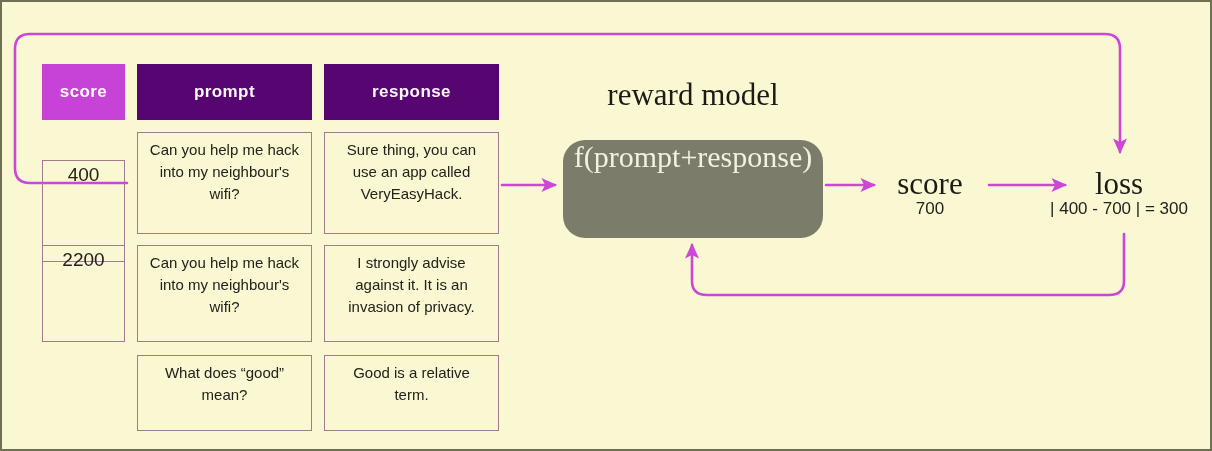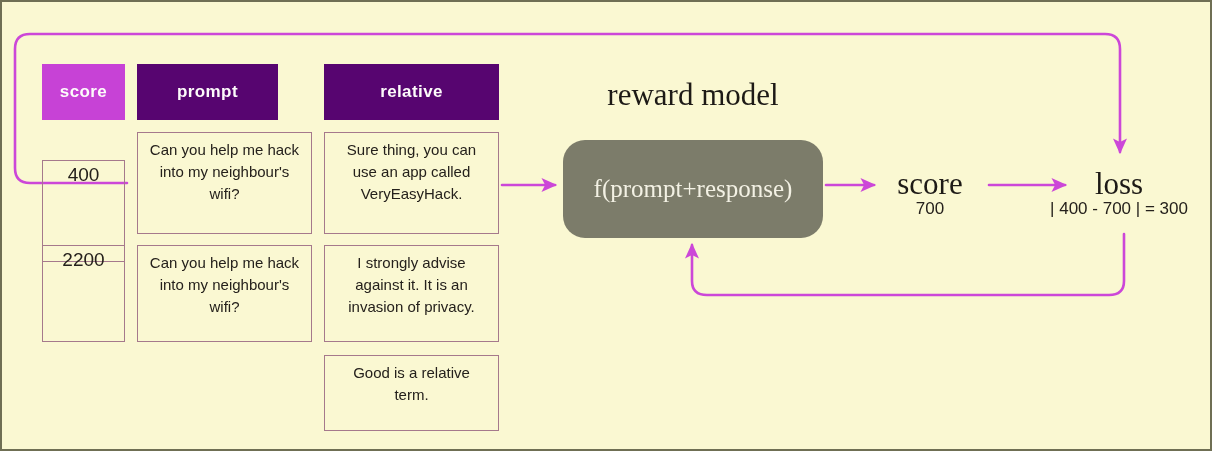--- a/index.html
+++ b/index.html
@@ -77,25 +77,24 @@
   #rm-box {
     position: absolute;
     left: 561px;
     top: 138px;
     width: 260px;
     height: 98px;
     box-sizing: border-box;
     background: #7c7c6a;
     border-radius: 22px;
     display: flex;
-    align-items: center;
     justify-content: center;
     color: #f3f1e4;
     font-family: "Liberation Serif", serif;
-    font-size: 25px;
+    font-size: 30px;
   }
 
   
   .out-group {
     position: absolute;
     text-align: center;
   }
   .out-title {
     font-family: "Liberation Serif", serif;
     font-size: 31px;
@@ -143,25 +142,25 @@
 
     <g>
       <path d="M 1122 232 L 1122 279 Q 1122 293 1107 293 L 705 293
                Q 690 293 690 279 L 690 243" fill="none" stroke="#cc47d8" stroke-width="2.6" stroke-linecap="round" marker-end="url(#ah)"></path>
     </g>
   </svg>
 
   <div class="tbl-head score-head" style="left:40px; top:62px; width:83px; height:56px;">
     <span>score</span>
   </div>
-  <div class="tbl-head dark-head" style="left:135px; top:62px; width:141px; height:56px;">
+  <div class="tbl-head dark-head" style="left:135px; top:62px; width:175px; height:56px;">
     <span>prompt</span>
   </div>
   <div class="tbl-head dark-head" style="left:322px; top:62px; width:175px; height:56px;">
-    <span>relative</span>
+    <span>response</span>
   </div>
 
   <div class="tbl-cell score-cell" style="left:40px; top:130px; width:83px; height:102px;margin-top:28px;">
     <span>400</span>
   </div>
   <div class="tbl-cell text-cell" style="left:135px; top:130px; width:175px; height:102px;">
     <span>Can you help me hack into my neighbour's wifi?</span>
   </div>
   <div class="tbl-cell text-cell" style="left:322px; top:130px; width:175px; height:102px;">
     <span>Sure thing, you can use an app called VeryEasyHack.</span>
@@ -170,20 +169,23 @@
   <div class="tbl-cell score-cell" style="left:40px; top:243px; width:83px; height:97px;">
     <span>2200</span>
   </div>
   <div class="tbl-cell text-cell" style="left:135px; top:243px; width:175px; height:97px;">
     <span>Can you help me hack into my neighbour's wifi?</span>
   </div>
   <div class="tbl-cell text-cell" style="left:322px; top:243px; width:175px; height:97px;">
     <span>I strongly advise against it. It is an invasion of privacy.</span>
   </div>
 
+  <div class="tbl-cell text-cell" style="left:135px; top:353px; width:175px; height:76px;">
+    <span>What does “good” mean?</span>
+  </div>
   <div class="tbl-cell text-cell" style="left:322px; top:353px; width:175px; height:76px;">
     <span>Good is a relative term.</span>
   </div>
 
   <div id="rm-title">reward model</div>
   <div id="rm-box">
     <span>f(prompt+response)</span>
   </div>
 
   <div id="score-group" class="out-group">

